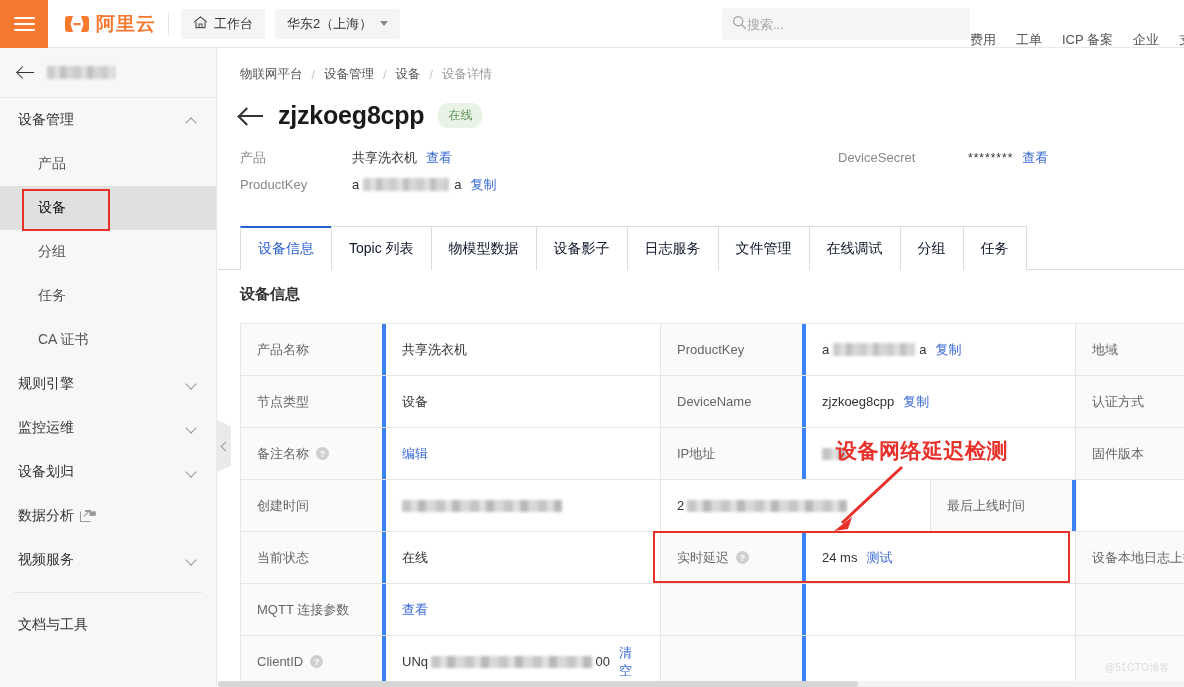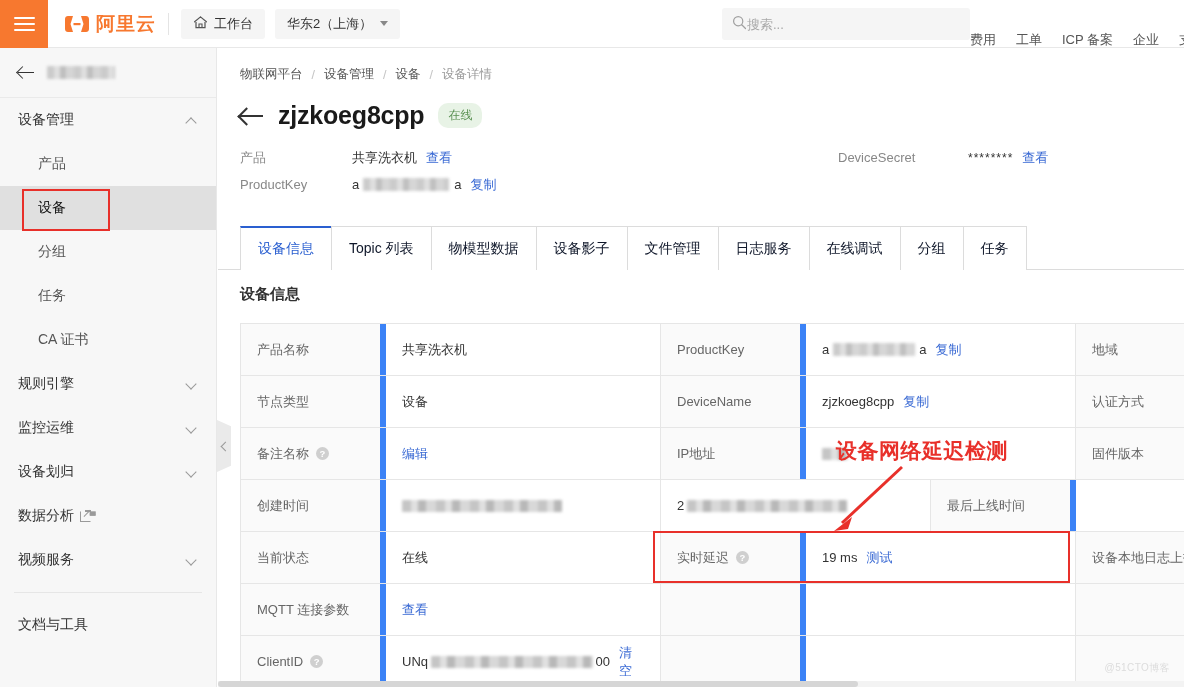--- a/index.html
+++ b/index.html
@@ -180,21 +180,21 @@
     font-size: 15px; font-weight: 700; color: #333;
   }
 
   
   .table {
     position: absolute; top: 275px; left: 22px; width: 1040px;
     border: 1px solid #e6e6e6; border-bottom: none;
   }
   .trow { display: flex; height: 52px; border-bottom: 1px solid #e6e6e6; }
   .c-lbl {
-    width: 145px; background: #fafafa; border-right: 6px solid #3b82f6;
+    width: 145px; background: #fafafa; border-right: 4px solid #3b82f6;
     display: flex; align-items: center; gap: 7px; padding: 0 16px;
     font-size: 13px; color: #666; flex: none;
   }
   .c-val {
     width: 270px; display: flex; align-items: center; gap: 9px;
     padding: 0 16px; font-size: 13px; color: #333;
     border-right: 1px solid #e6e6e6; flex: none; position: relative;
   }
   .c-val.wide { width: 275px; }
   .help {
@@ -401,24 +401,24 @@
       <div class="tab">
         <span>Topic 列表</span>
         </div>
       <div class="tab">
         <span>物模型数据</span>
         </div>
       <div class="tab">
         <span>设备影子</span>
         </div>
       <div class="tab">
+        <span>日志服务</span>
+        </div>
+      <div class="tab">
         <span>文件管理</span>
-        </div>
-      <div class="tab">
-        <span>日志服务</span>
         </div>
       <div class="tab">
         <span>在线调试</span>
         </div>
       <div class="tab">
         <span>分组</span>
         </div>
       <div class="tab">
         <span>任务</span>
         </div>
@@ -508,21 +508,21 @@
           <span>当前状态</span>
           </div>
         <div class="c-val wide">
           <span>在线</span>
           </div>
         <div class="c-lbl">
           <span>实时延迟</span>
           <span class="help">?</span>
           </div>
         <div class="c-val">
-          <span>19 ms</span>
+          <span>24 ms</span>
           <a class="lnk">测试</a>
           </div>
         <div class="c-lbl">
           <span>设备本地日志上报</span>
           </div>
       </div>
 
       <div class="trow">
         <div class="c-lbl">
           <span>MQTT 连接参数</span>

